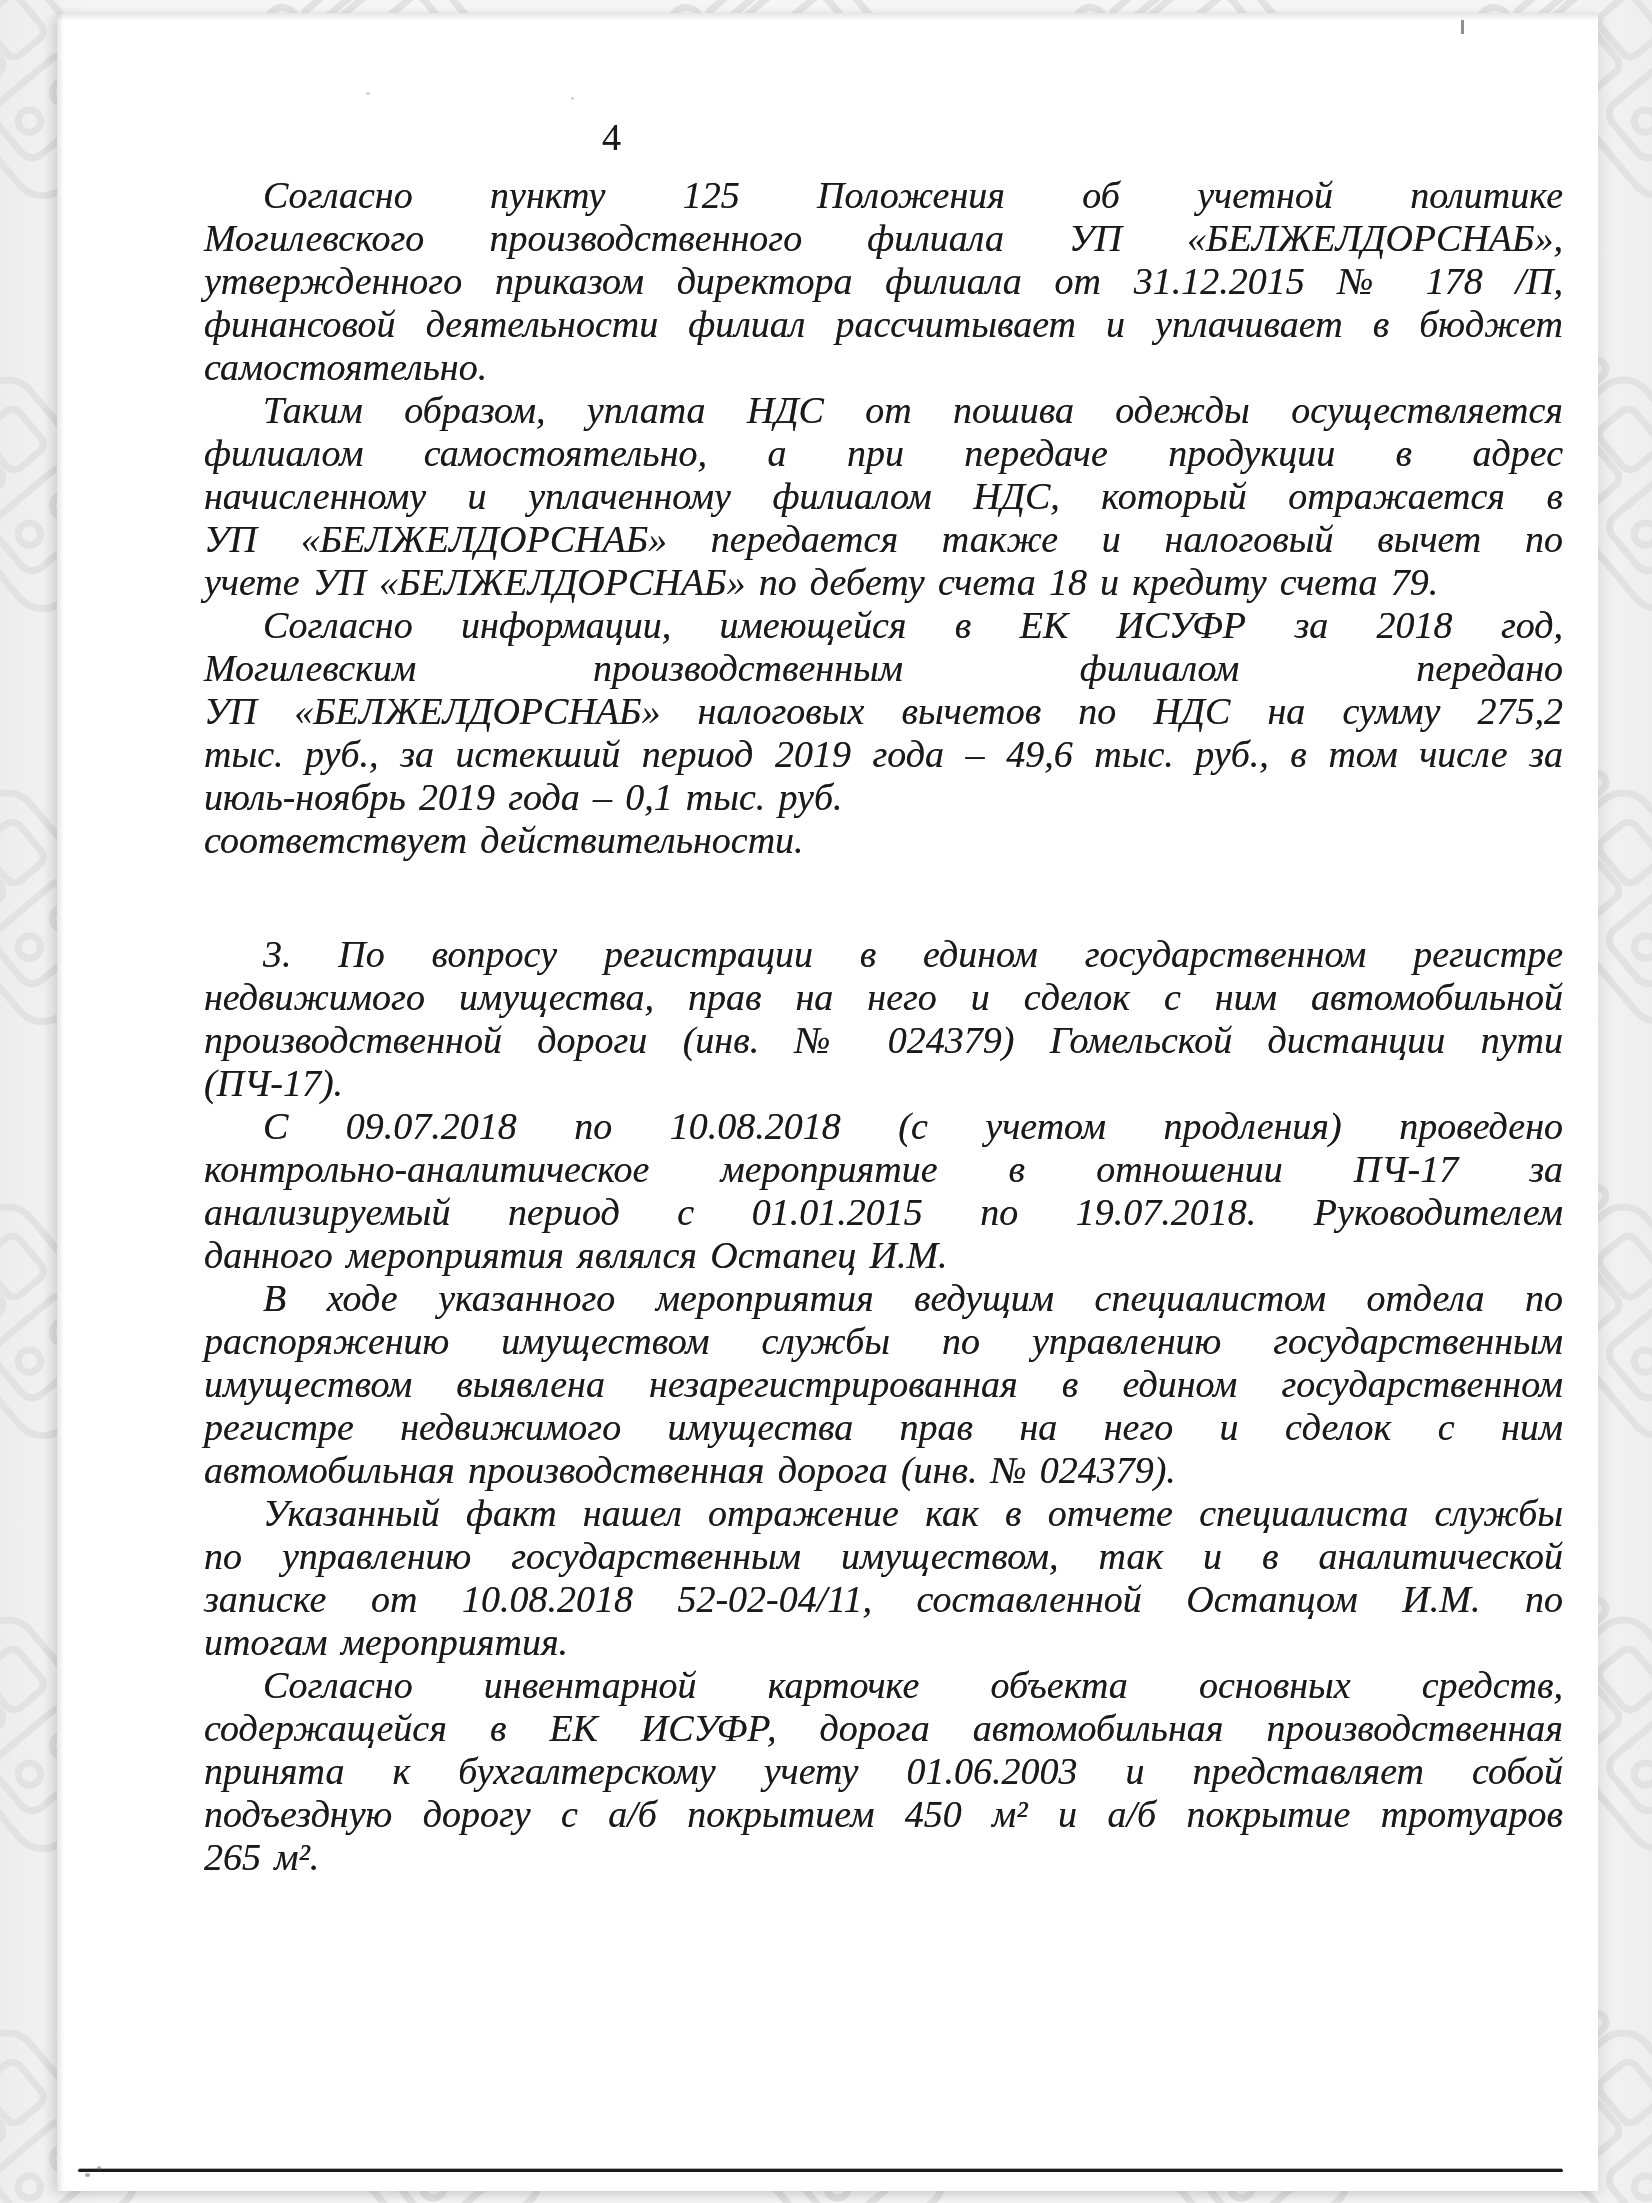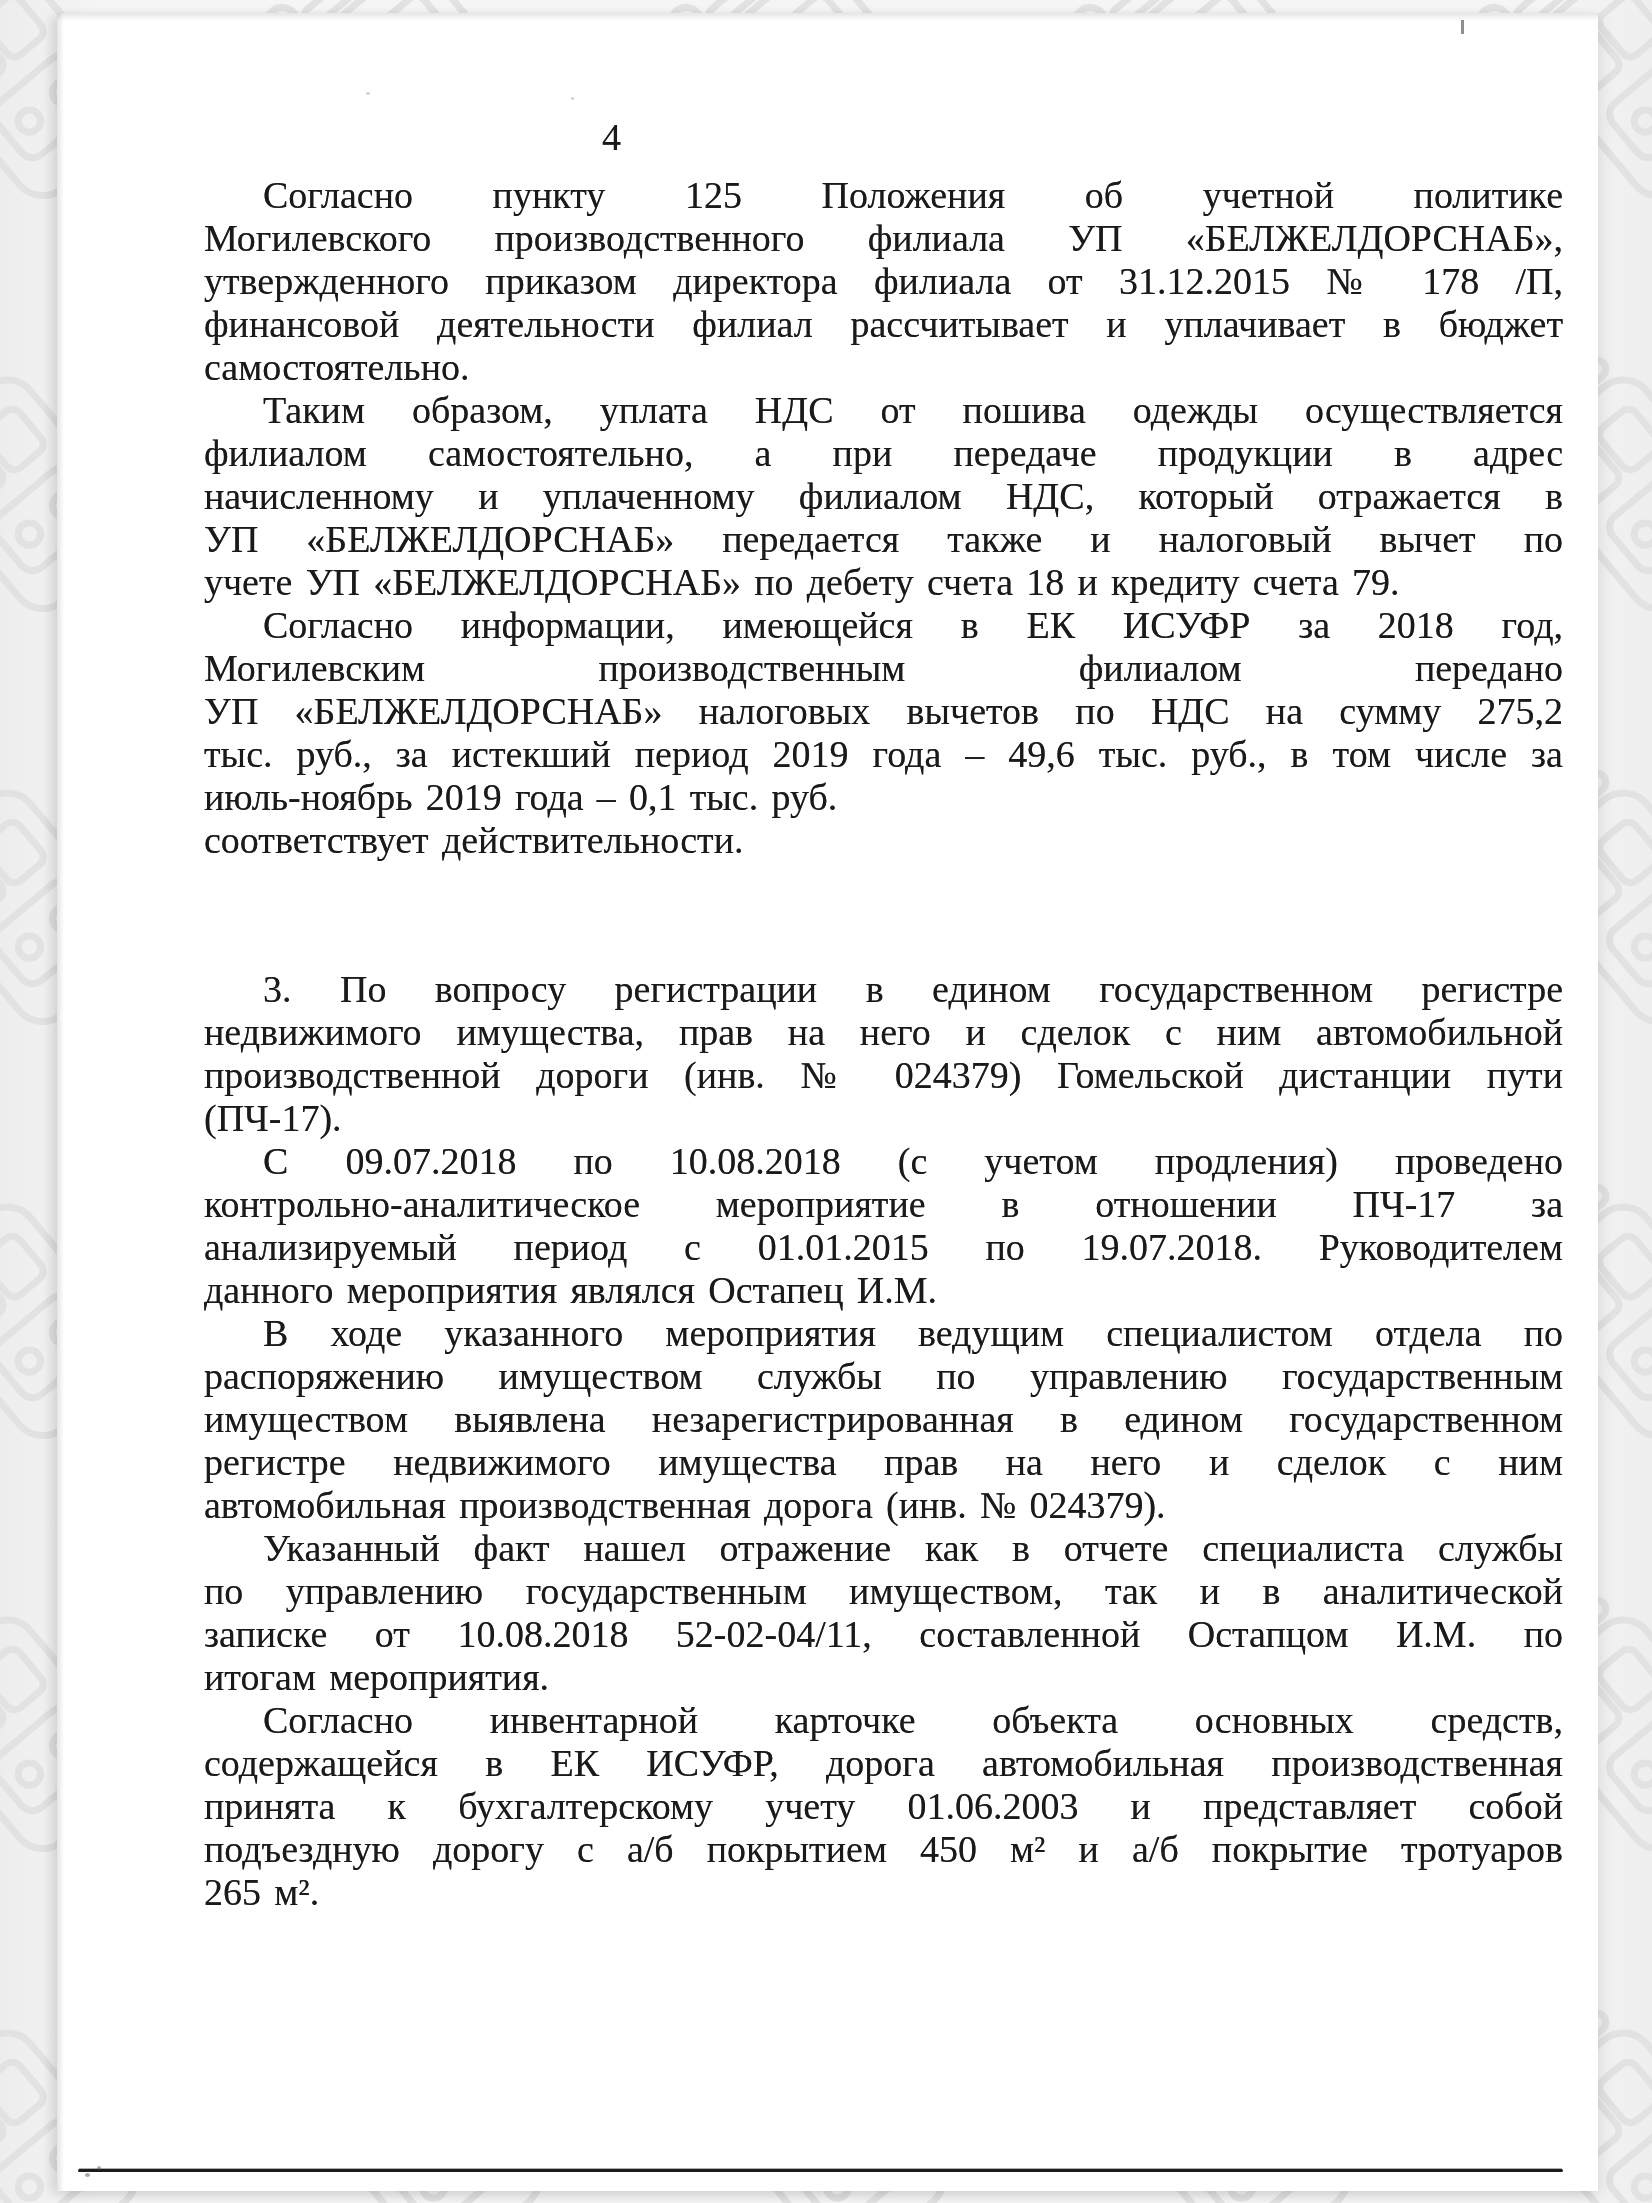--- a/index.html
+++ b/index.html
@@ -32,22 +32,22 @@
     position: absolute; left: 147px; right: 35px; top: 0;
     color: #1a1a1a;
     font-size: 38px; line-height: 43px;
     word-spacing: 3.7px;
     text-shadow: 0 0 0.5px rgba(20,20,20,0.65);
   }
 
   .page-number { margin-top: 103px; padding-left: 398px; }
 
   .paragraphs { margin-top: 14.7px; }
-  .paragraph { margin: 0; }
-  .paragraph.section-break { margin-top: 106px; }
+  .paragraph { margin: 0; font-style: italic; }
+  .paragraph.section-break { margin-top: 71px; }
 
   .line { text-align: justify; text-align-last: justify; white-space: normal; }
   .line.first { text-indent: 59px; }
   .line.last { text-align-last: left; }
 
   
   .tick { position: absolute; left: 1404px; top: 7.3px; width: 2.8px; height: 13.8px;
           background: #8f8f8f; }
   .artifact-line { position: absolute; left: 21px; top: 2156px; width: 1485px; height: 2.8px;
                    background: #1c1c1c; border-radius: 1.8px;

